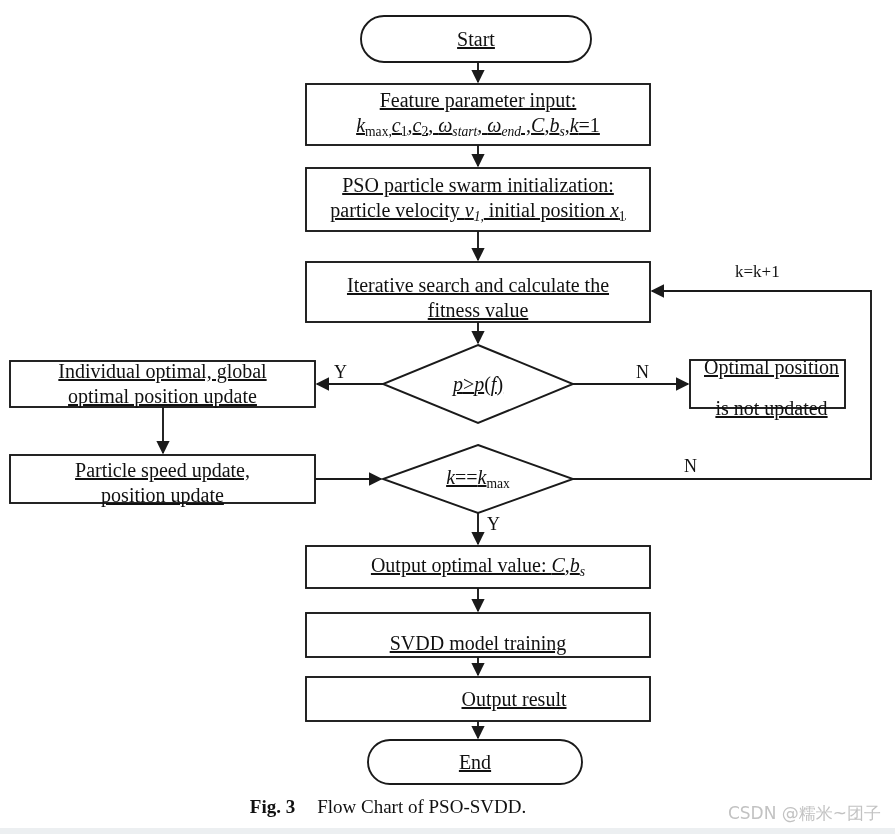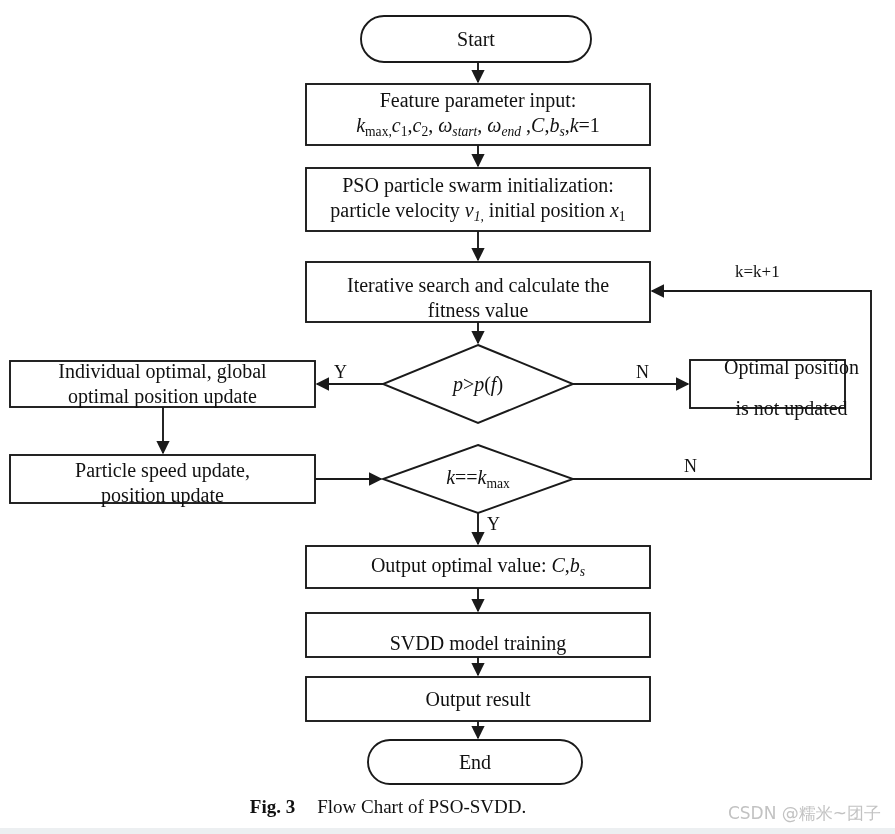--- a/index.html
+++ b/index.html
@@ -28,20 +28,21 @@
     display: flex;
     flex-direction: column;
     align-items: center;
     justify-content: center;
     text-align: right;
     font-size: 20px;
     line-height: 1.25;
     color: #111111;
     pointer-events: none;
     white-space: nowrap;
+    text-decoration: underline;
   }
   .node-text .ln { display: block; }
   .edge-label {
     position: absolute;
     font-size: 18px;
     color: #111111;
     white-space: nowrap;
   }
   .edge-label.small {
     font-size: 17px;
@@ -182,21 +183,21 @@
     <span class="ln">
       <span class="mathi">p</span><span>&gt;</span><span class="mathi">p</span><span>(</span><span class="mathi">f</span><span>)</span>
     </span>
   </div>
 
   <div class="node-text" style="left:10px; top:361px; width:305px; height:46px;">
     <span class="ln">Individual optimal, global</span>
     <span class="ln">optimal position update</span>
   </div>
 
-  <div class="node-text" style="left:714px; top:360px; width:155px; height:56px;gap:16px;">
+  <div class="node-text" style="left:694px; top:360px; width:155px; height:56px;gap:16px;">
     <span class="ln">Optimal position</span>
     <span class="ln">is not updated</span>
   </div>
 
   <div class="node-text" style="left:10px; top:455px; width:305px; height:56px;">
     <span class="ln">Particle speed update,</span>
     <span class="ln">position update</span>
   </div>
 
   <div class="node-text" style="left:306px; top:546px; width:344px; height:42px;">
@@ -208,21 +209,21 @@
   <div class="node-text" style="left:383px; top:445px; width:190px; height:68px;">
     <span class="ln">
       <span class="mathi">k</span><span>==</span><span class="mathi">k</span><sub>max</sub>
     </span>
   </div>
 
   <div class="node-text" style="left:306px; top:613px; width:344px; height:60px;">
     <span class="ln">SVDD model training</span>
   </div>
 
-  <div class="node-text" style="left:306px; top:677px; width:344px; height:44px;">
+  <div class="node-text" style="left:306px; top:677px; width:344px; height:44px;padding-left:36px;">
     <span class="ln">Output result</span>
   </div>
 
   <div class="node-text" style="left:368px; top:740px; width:214px; height:44px;">
     <span class="ln">End</span>
   </div>
 
   <div class="edge-label small" style="left:711px; top:262px;">k=k+1</div>
 
   <div class="edge-label" style="left:334px; top:362px;">Y</div>

